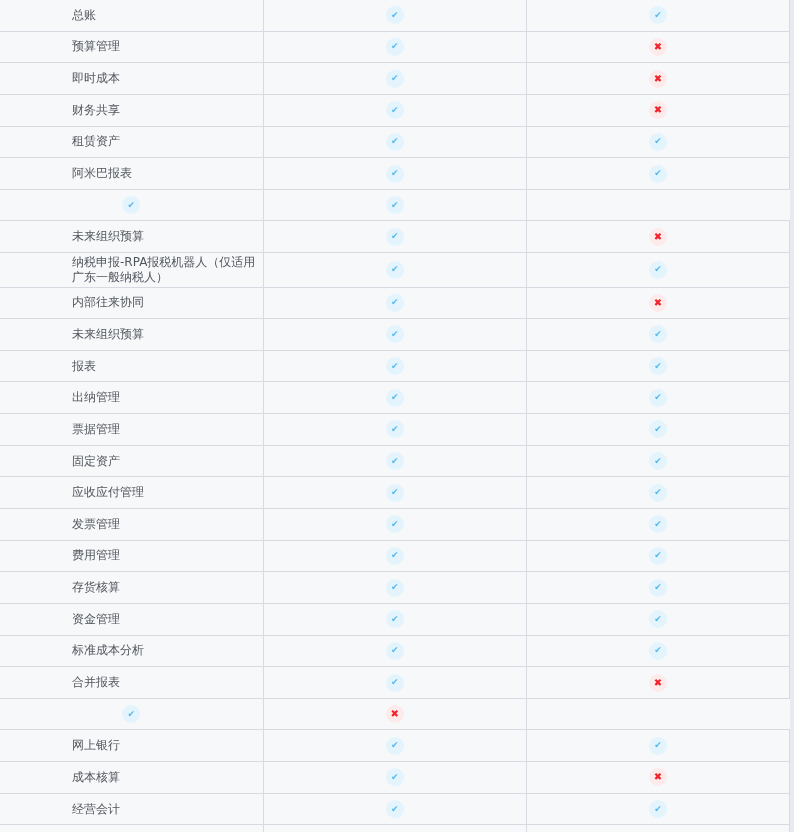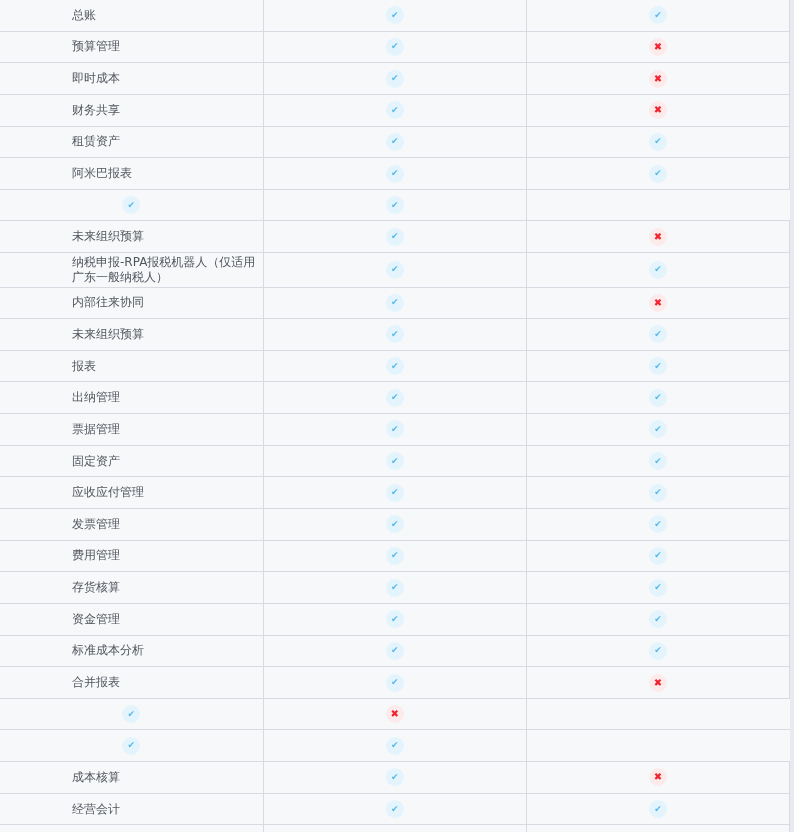--- a/index.html
+++ b/index.html
@@ -310,20 +310,21 @@
   <div class="row">
     <div class="cell cell-status">
       <span class="icon icon-check">✔</span>
     </div>
     <div class="cell cell-status">
       <span class="icon icon-cross">✖</span>
     </div>
   </div>
 
   <div class="row">
+    <div class="cell cell-label">网上银行</div>
     <div class="cell cell-status">
       <span class="icon icon-check">✔</span>
     </div>
     <div class="cell cell-status">
       <span class="icon icon-check">✔</span>
     </div>
   </div>
 
   <div class="row">
     <div class="cell cell-label">成本核算</div>

